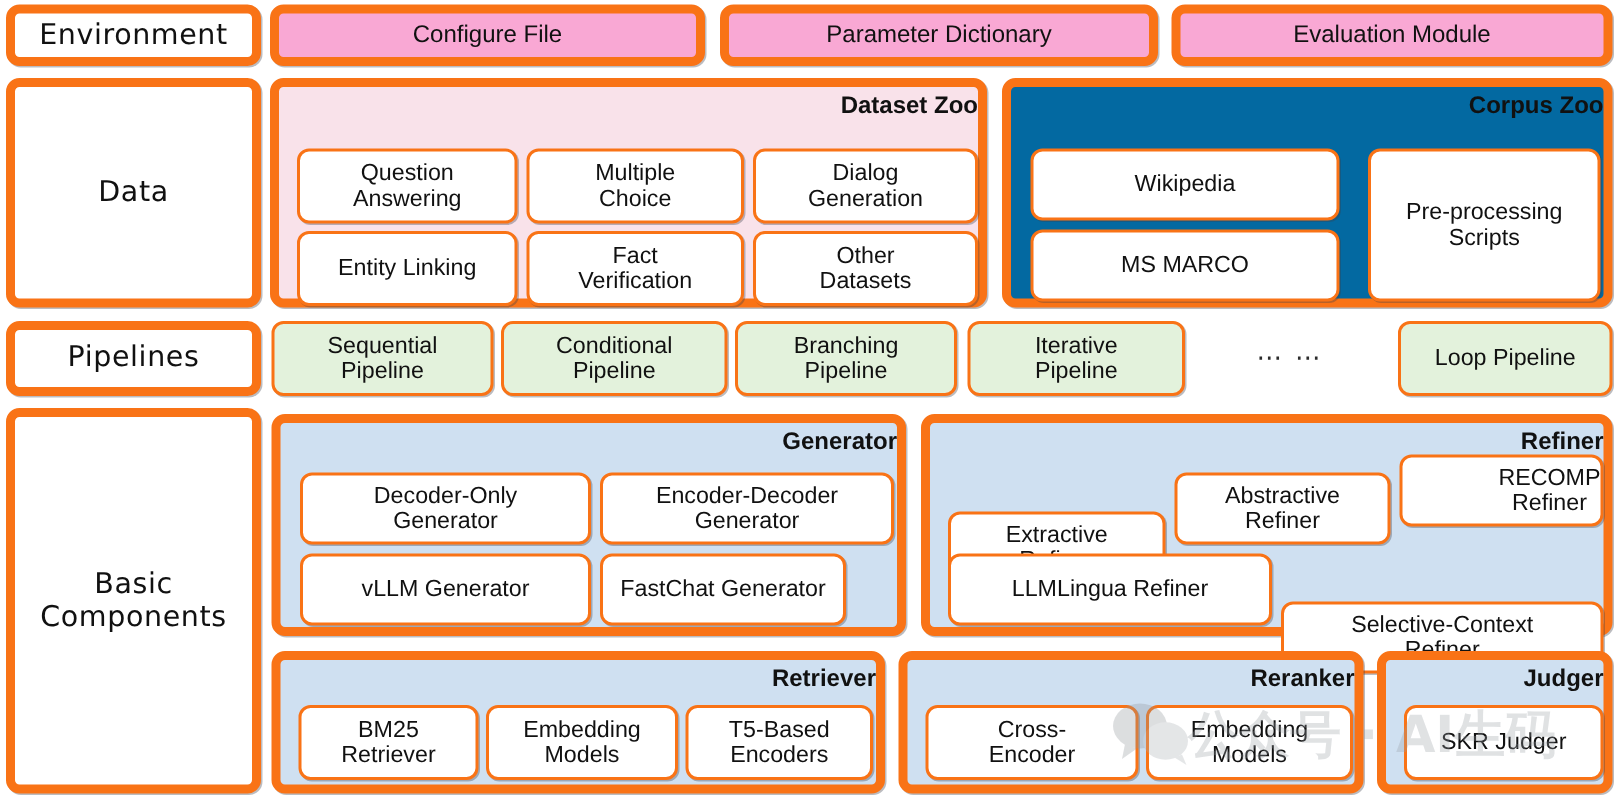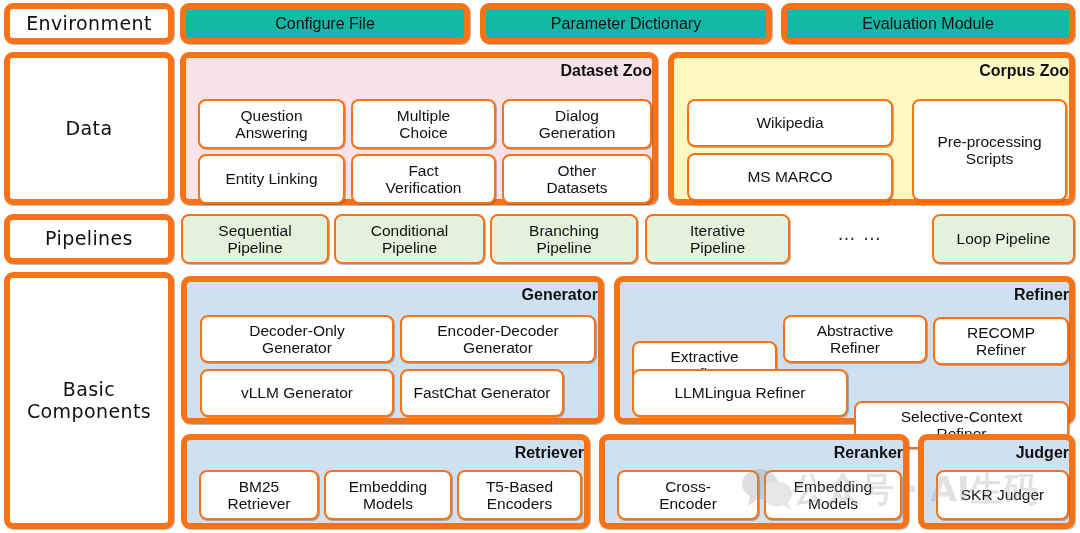--- a/index.html
+++ b/index.html
@@ -31,23 +31,23 @@
     text-align:right;font-weight:bold;font-size:16px;color:#111;
   }
 
   
   .rail{
     font-family:"DejaVu Sans",sans-serif;
     font-size:19px;letter-spacing:.4px;color:#111;
   }
 
   
-  .c-orange{background:#14b8a6;}
+  .c-orange{background:#f9a8d4;}
   .c-pink  {background:#f9e2ea;}
-  .c-yellow{background:#fef9c3;}
+  .c-yellow{background:#0369a1;}
   .c-green {background:#e3f2dc;}
   .c-blue  {background:#cfe0f1;}
   .c-white {background:#ffffff;}
 
   .plain{border:none;box-shadow:none;background:transparent;}
 
   
   #watermark{
     position:absolute;left:740px;top:455px;width:340px;height:70px;
     pointer-events:none;opacity:.30;
@@ -186,21 +186,21 @@
     <div class="grouptitle">Refiner</div>
 
     <div class="bx leaf c-white" style="left:12px;top:33px;width:145px;height:48px;white-space:pre-line;margin-top:26px;">
       <span>Extractive
 Refiner</span>
     </div>
     <div class="bx leaf c-white" style="left:163px;top:33px;width:144px;height:48px;white-space:pre-line;">
       <span>Abstractive
 Refiner</span>
     </div>
-    <div class="bx leaf c-white" style="left:313px;top:35px;width:136px;height:48px;white-space:pre-line;">
+    <div class="bx leaf c-white" style="left:313px;top:21px;width:136px;height:48px;white-space:pre-line;justify-content:flex-end;">
       <span>RECOMP
 Refiner</span>
     </div>
     <div class="bx leaf c-white" style="left:12px;top:87px;width:216px;height:48px;">
       <span>LLMLingua Refiner</span>
     </div>
     <div class="bx leaf c-white" style="left:234px;top:87px;width:215px;height:48px;white-space:pre-line;margin-top:32px;">
       <span>Selective-Context
 Refiner</span>
     </div>

